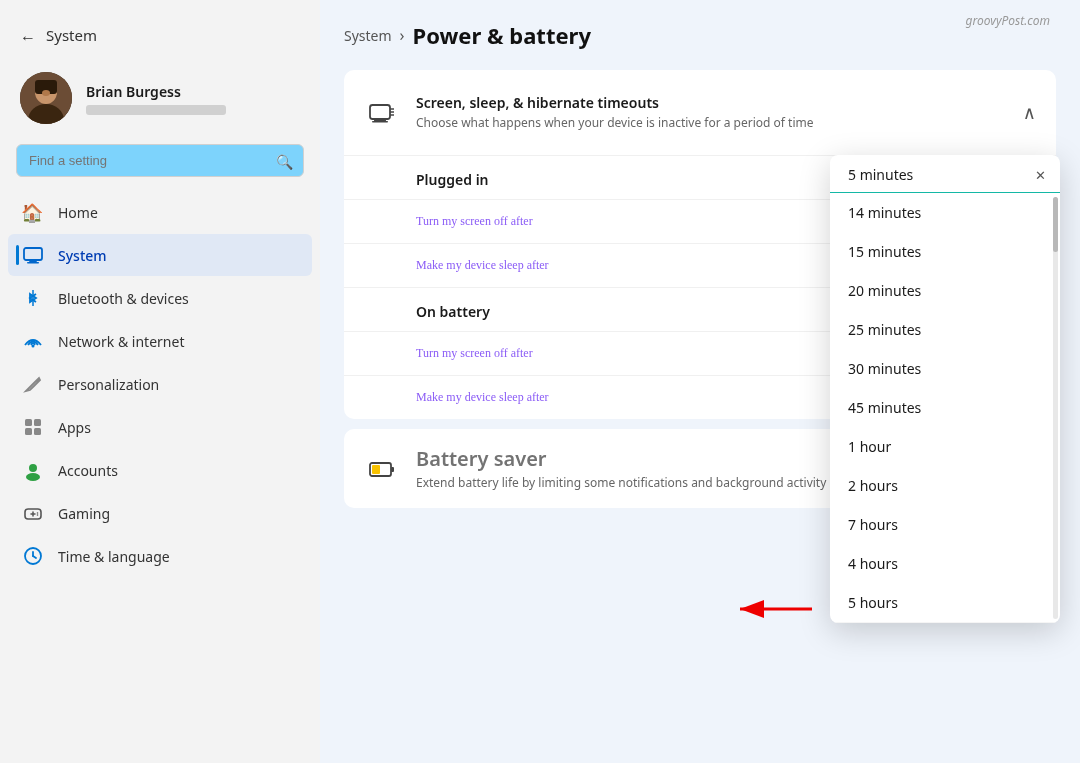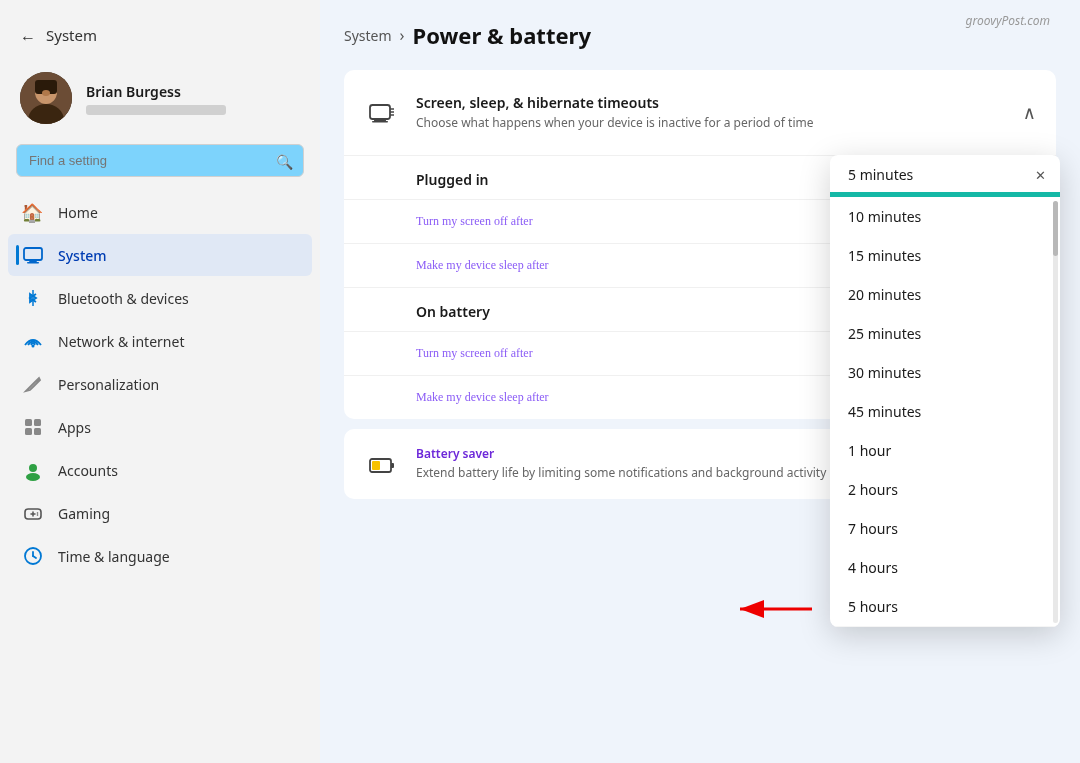--- a/index.html
+++ b/index.html
@@ -247,23 +247,23 @@
     .battery-row {
       display: flex;
       align-items: center;
       gap: 16px;
       padding: 16px 20px;
     }
     .battery-text {
       flex: 1;
     }
     .battery-title {
-      font-size: 12px;
+      font-size: 20px;
       font-weight: 600;
-      color: #6d28d9;
+      color: #737373;
       margin-bottom: 3px;
     }
     .battery-subtitle {
       font-size: 12px;
       color: #666;
       line-height: 1.4;
     }
     .battery-control {
       display: flex;
       align-items: center;
@@ -528,27 +528,27 @@
       </div>
       <div class="battery-control">
         <span>Turns on at 30%</span>
         <span>∨</span>
       </div>
     </div>
   </div>
 
   <div class="dropdown-overlay">
 
-    <div style="display:flex; justify-content:flex-end; align-items:center; padding: 2px 8px 0 18px; border-bottom: 5px solid #14b8a6;">
+    <div style="display:flex; justify-content:flex-end; align-items:center; padding: 2px 8px 0 18px; border-bottom: 1px solid #14b8a6;">
       <span style="flex:1; font-size:14px; color:#1a1a1a; padding: 8px 0;">5 minutes</span>
       <span style="font-size:13px; color:#555; cursor:pointer; padding: 6px;">✕</span>
     </div>
     <div style="position:relative; max-height:430px; overflow:hidden;">
       <div class="dropdown-item">
-        <span>10 minutes</span>
+        <span>14 minutes</span>
       </div>
       <div class="dropdown-item">
         <span>15 minutes</span>
       </div>
       <div class="dropdown-item">
         <span>20 minutes</span>
       </div>
       <div class="dropdown-item">
         <span>25 minutes</span>
       </div>

